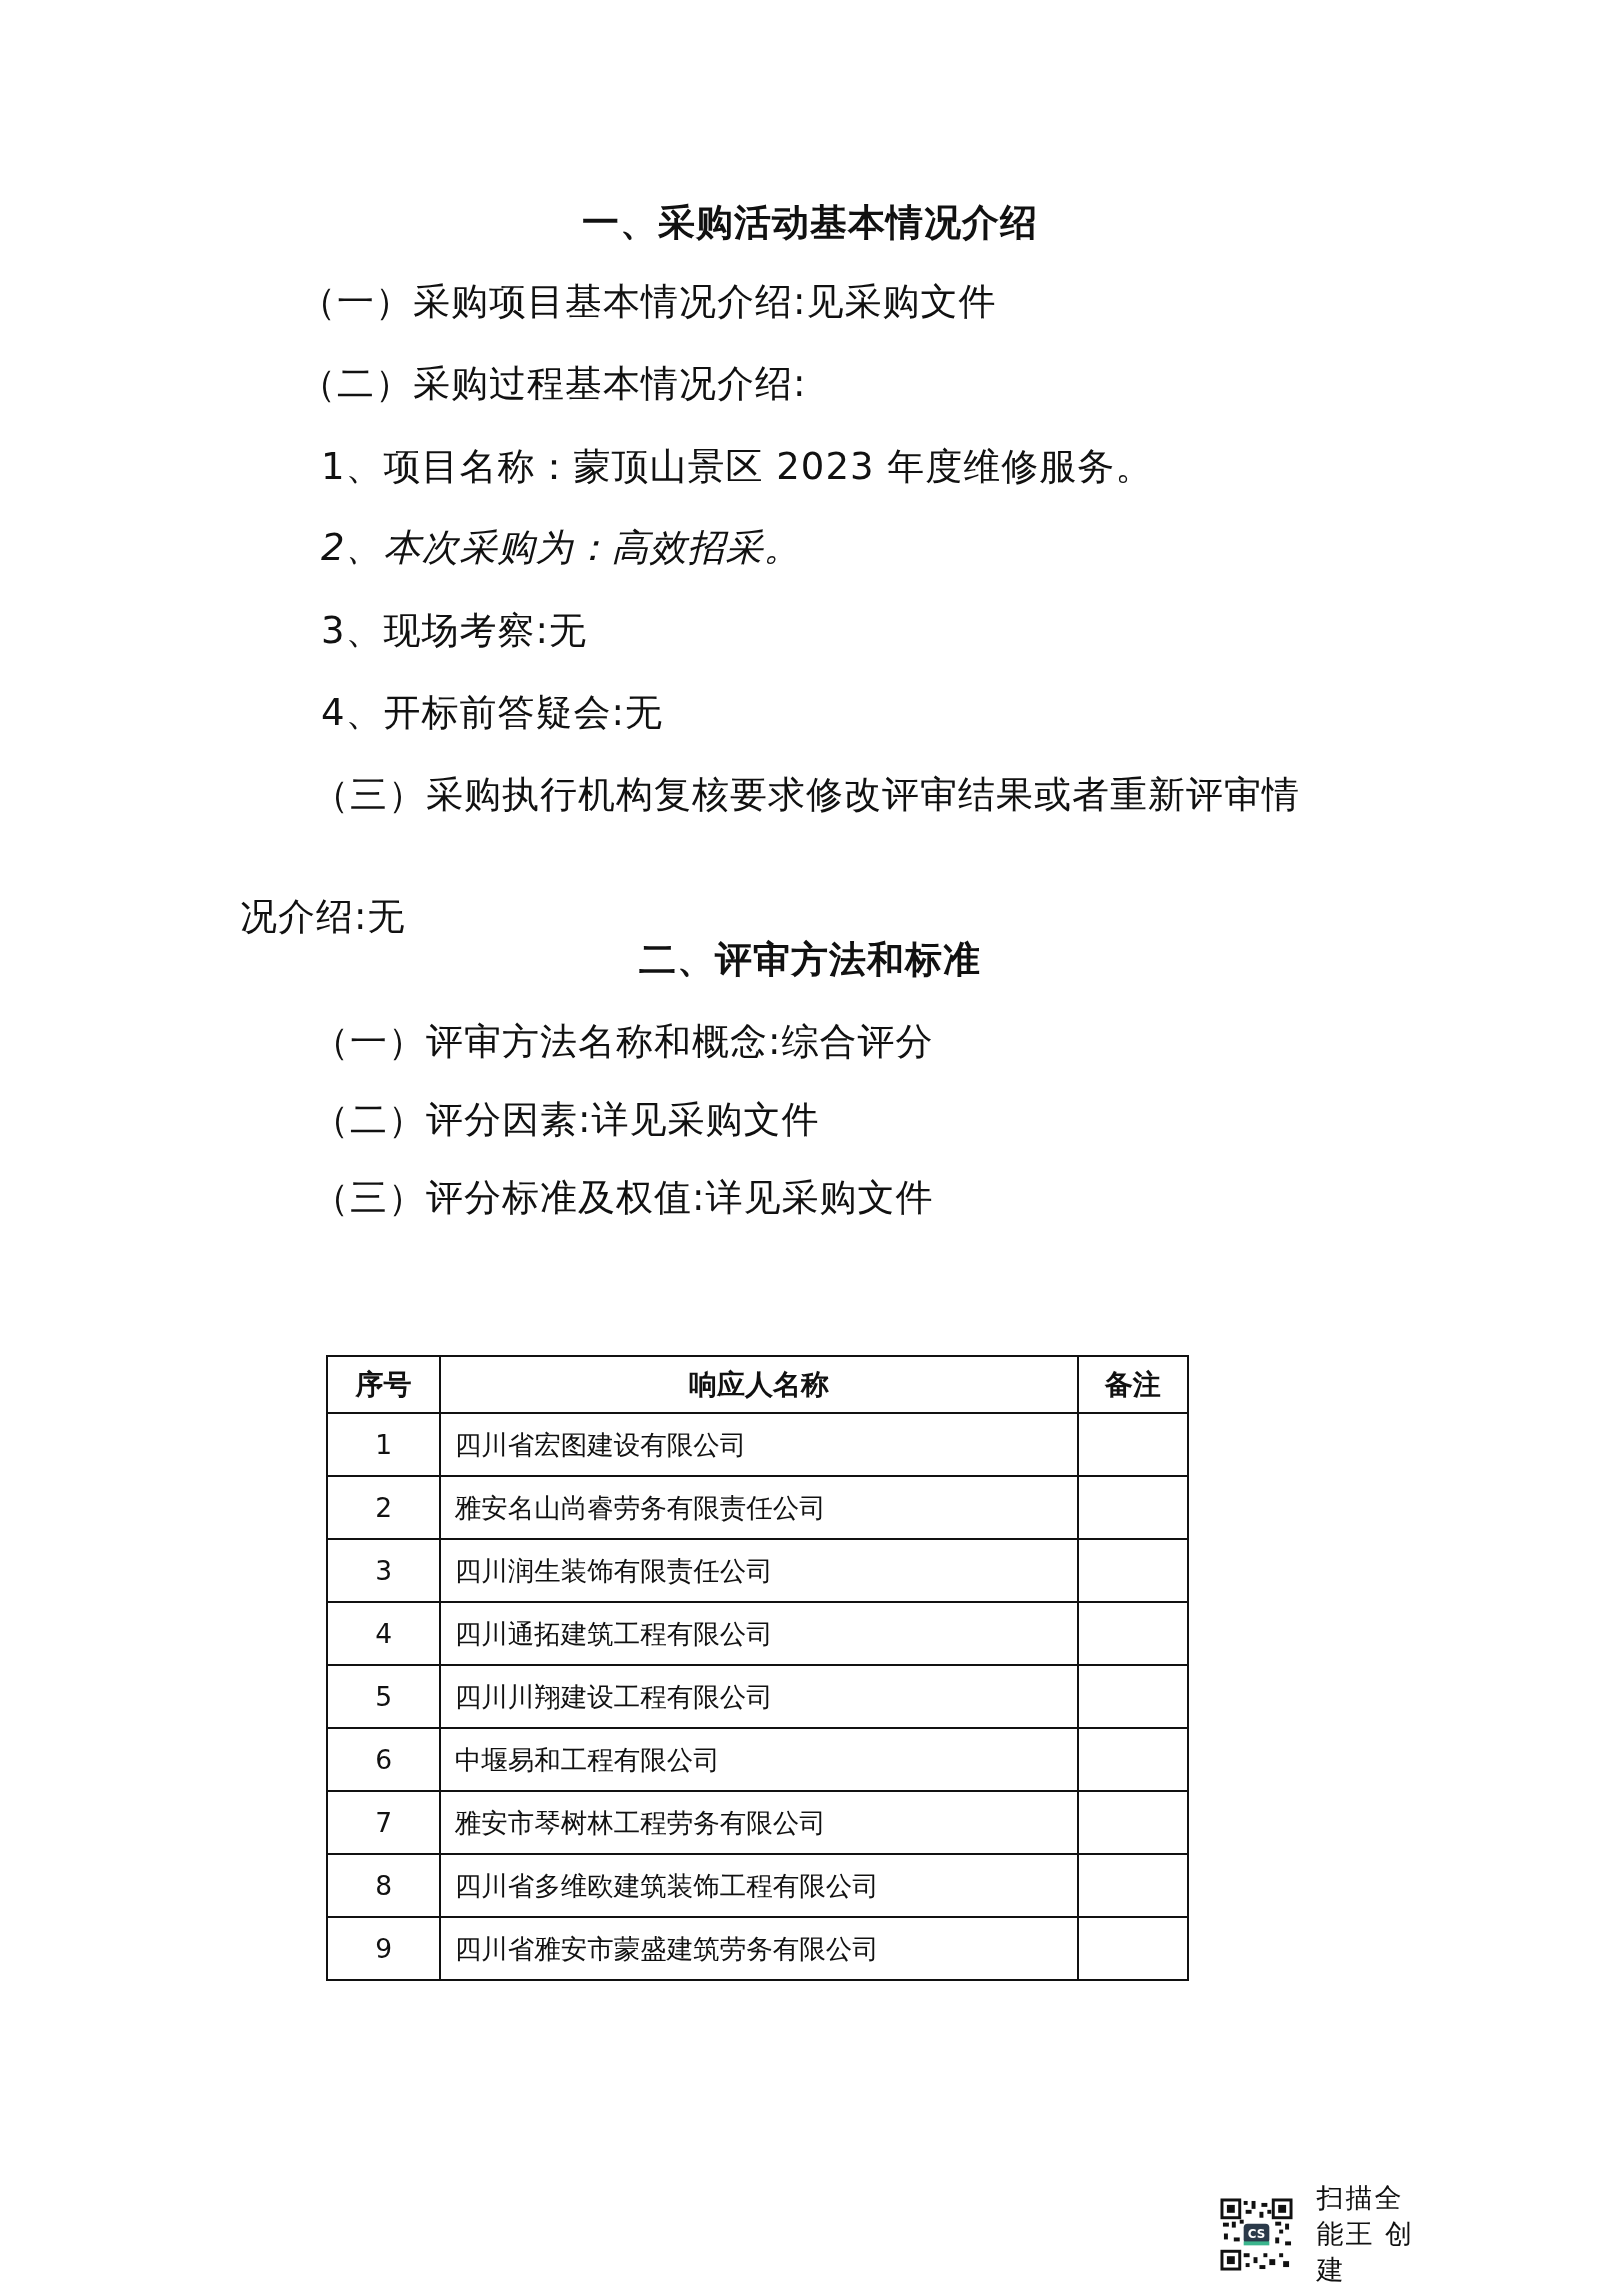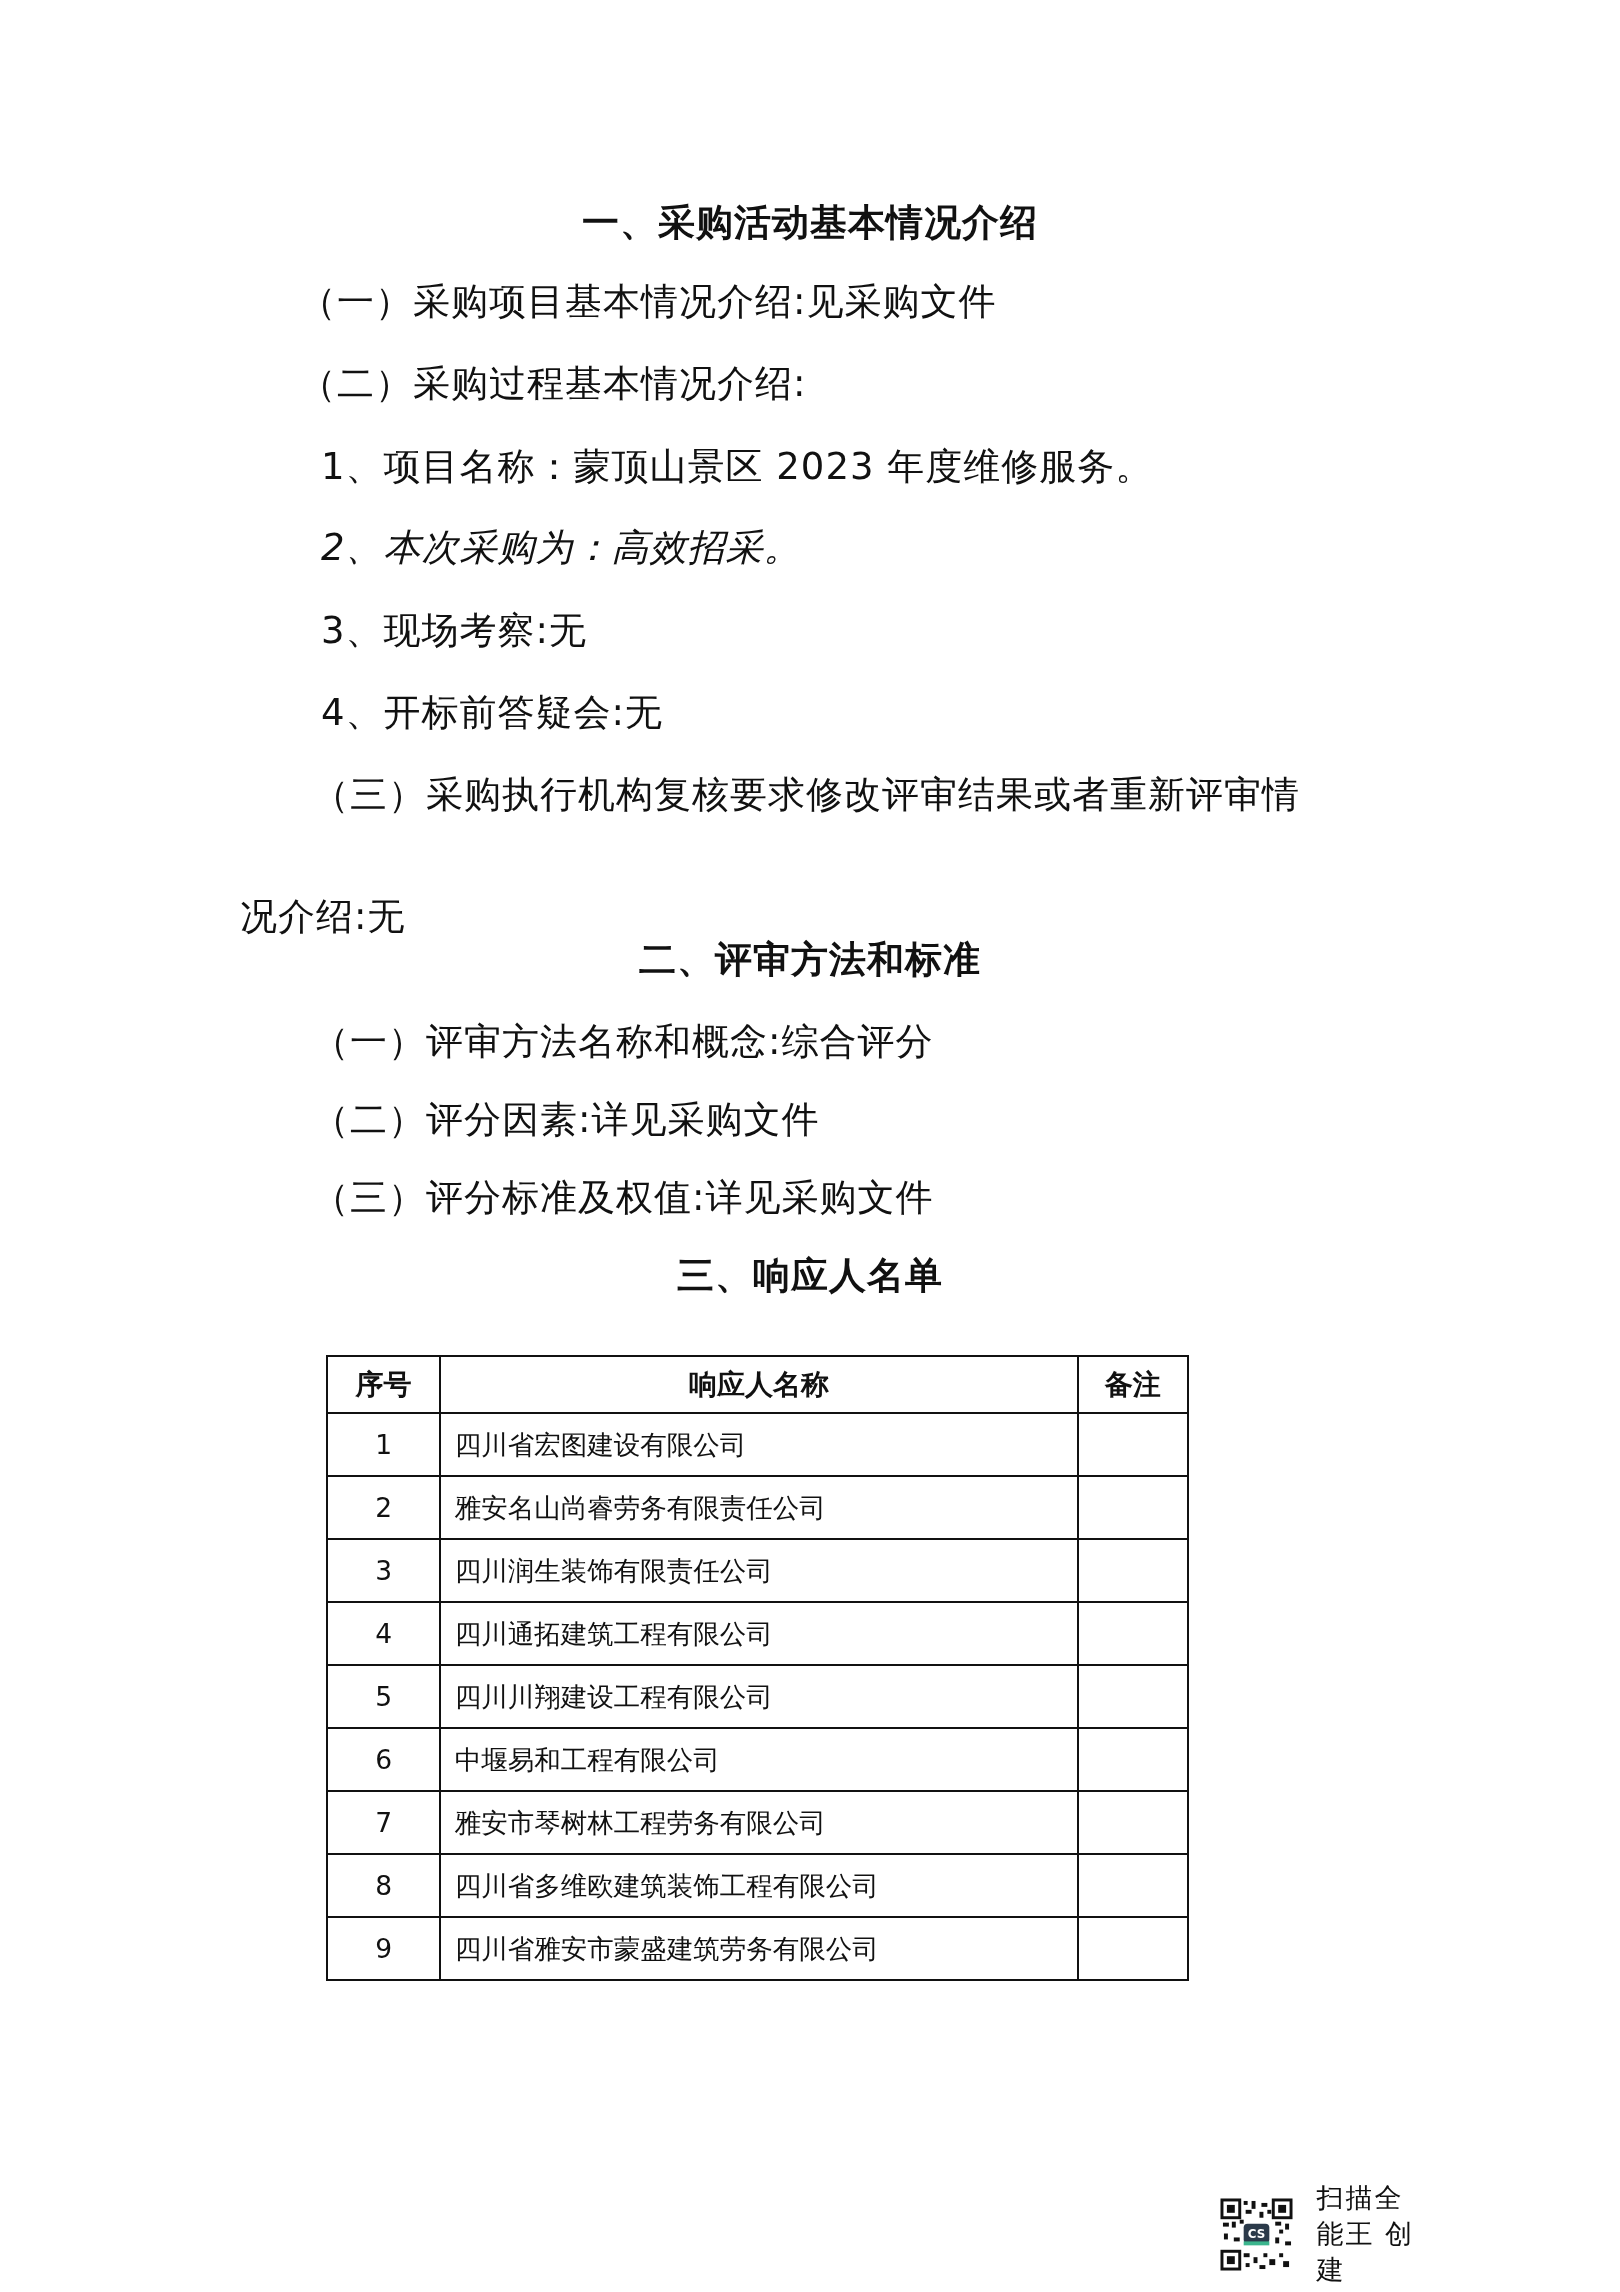--- a/index.html
+++ b/index.html
@@ -43,21 +43,20 @@
   <div class="line" style="left:321px; top:606px;">3、现场考察:无</div>
   <div class="line" style="left:321px; top:688px;">4、开标前答疑会:无</div>
   <div class="line" style="left:312px; top:770px;">（三）采购执行机构复核要求修改评审结果或者重新评审情</div>
   <div class="line" style="left:240px; top:852px;margin-top:40px;">况介绍:无</div>
 
   <div class="line h center" style="top:935px;">二、评审方法和标准</div>
   <div class="line" style="left:312px; top:1017px;">（一）评审方法名称和概念:综合评分</div>
   <div class="line" style="left:312px; top:1095px;">（二）评分因素:详见采购文件</div>
   <div class="line" style="left:312px; top:1173px;">（三）评分标准及权值:详见采购文件</div>
 
-  <div class="line h center" style="top:1251px;">三、响应人名单</div>
 
   <table class="resp">
     <thead>
       <tr>
         <th class="c-no">序号</th>
         <th class="c-name-h">响应人名称</th>
         <th class="c-note">备注</th>
       </tr>
     </thead>
     <tbody>

